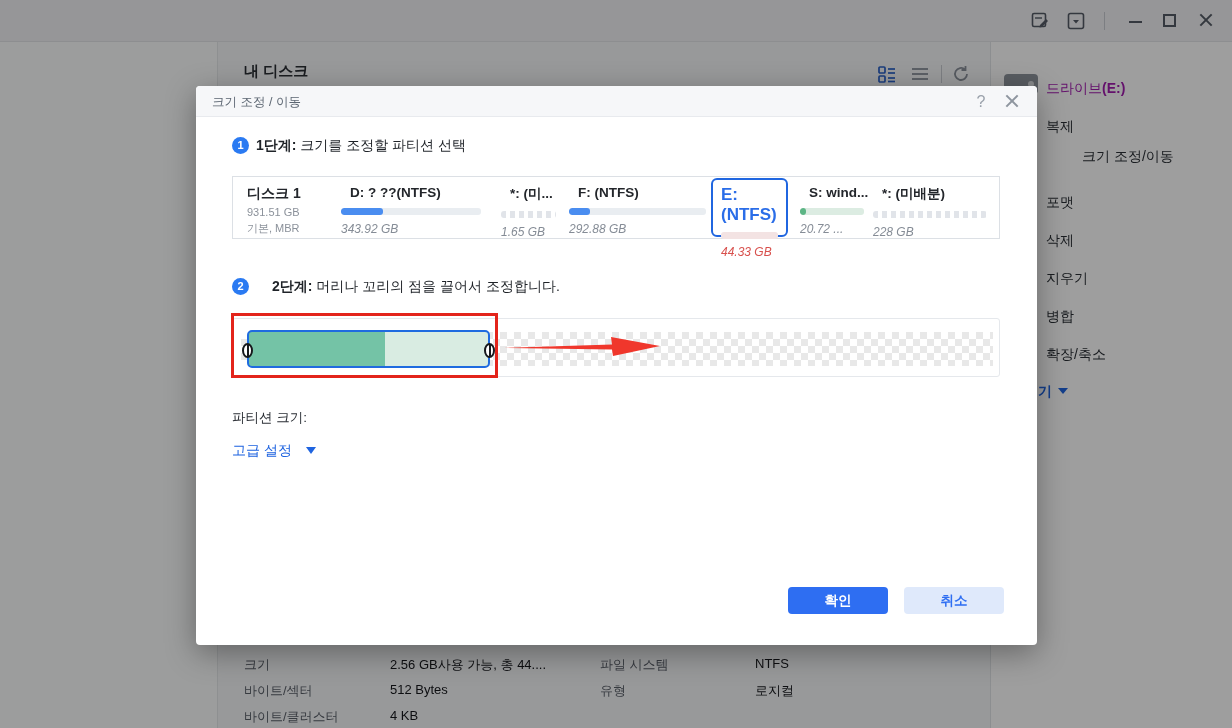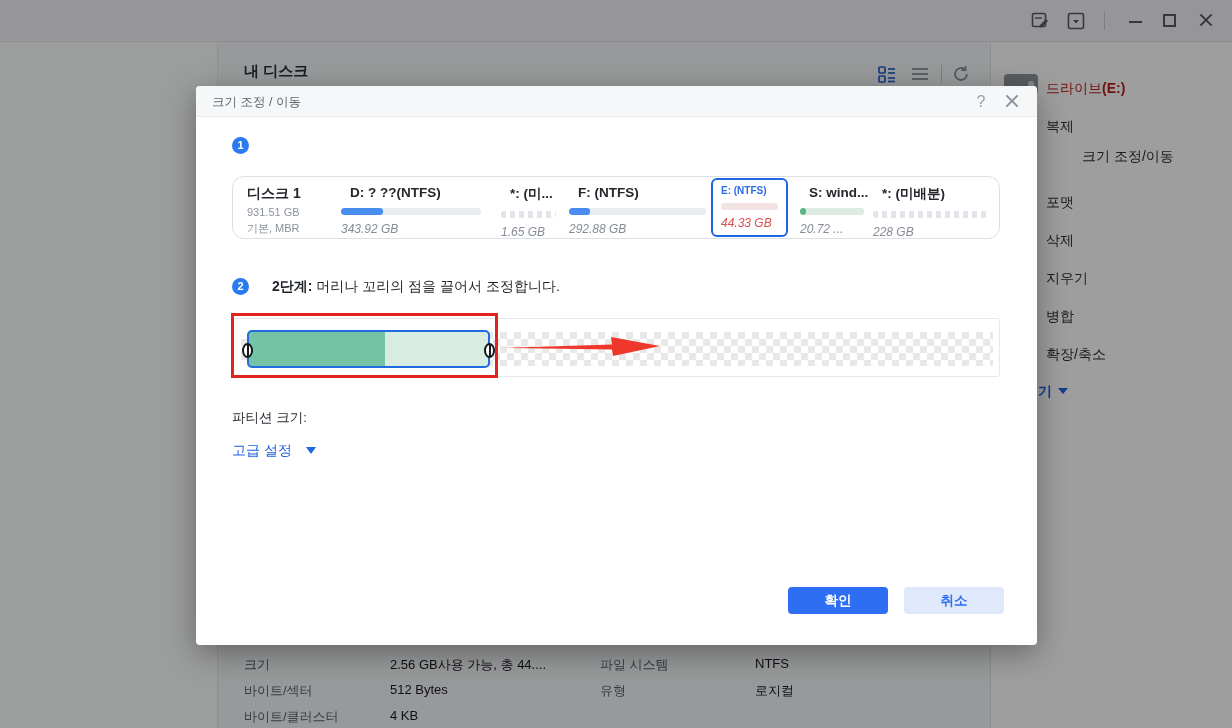--- a/index.html
+++ b/index.html
@@ -52,21 +52,21 @@
   .prop-label { position:absolute; font-size:13px; color:#595f68; z-index:1; }
   .prop-value { position:absolute; font-size:13px; color:#16181c; z-index:1; }
 
   
   #rightpanel { left:990px; top:42px; width:242px; height:686px; background:#ffffff;
     border-left:1px solid #e3e5e8; z-index:1; }
   #drive-icon { left:1004px; top:74px; width:34px; height:20px; background:#8f959d;
     border-radius:4px; z-index:1; }
   #drive-icon::after { content:""; position:absolute; right:4px; top:7px; width:6px;
     height:6px; border-radius:50%; background:#d7dade; }
-  #drive-title { left:1046px; top:80px; font-size:14px; color:#b91c1c; z-index:1; }
+  #drive-title { left:1046px; top:80px; font-size:14px; color:#a21caf; z-index:1; }
   #drive-title b { font-weight:bold; }
   .rp-item { position:absolute; left:1046px; font-size:14px; color:#2b3036; z-index:1; }
   #rp-more { left:1038px; top:383px; font-size:14px; color:#1f64e0; z-index:1; font-weight:bold;}
   #rp-more .tri { display:inline-block; margin-left:6px; width:0; height:0;
     border-left:5px solid transparent; border-right:5px solid transparent;
     border-top:6px solid #1f64e0; vertical-align:2px; }
 
   
   #overlay { left:0; top:0; width:1232px; height:728px; background:rgba(0,0,0,0.38); z-index:5; }
 
@@ -84,31 +84,31 @@
   #dlg-close::before{ transform:rotate(45deg);} #dlg-close::after{ transform:rotate(-45deg);}
 
   .step-circle { position:absolute; width:17px; height:17px; border-radius:50%;
     background:#2a7af2; color:#fff; font-size:11px; font-weight:bold; text-align:center;
     line-height:17px; }
   .step-text { position:absolute; font-size:14px; color:#1f2328; }
   .step-text b { font-weight:bold; }
 
   
   #pstrip { position:absolute; left:36px; top:90px; width:768px; height:63px;
-    background:#fff; border:1px solid #dce0e5; border-radius:12px; }
+    background:#fff; border:1px solid #dce0e5; border-radius:0; }
   .pcol { position:absolute; top:8px; }
   .pcol .plabel { font-size:13.5px; font-weight:bold; color:#23262b; white-space:nowrap;padding-left:9px; }
   .pcol .pbar { margin-top:8px; height:7px; border-radius:3px; background:#e9edf1;
     position:relative; overflow:hidden; }
   .pcol .pbar .fill { position:absolute; left:0; top:0; bottom:0; border-radius:3px; }
   .pcol .psize { margin-top:7px; font-size:12px; font-style:italic; color:#858c96; white-space:nowrap;}
   .pbar.dotted { background:repeating-linear-gradient(90deg,#e1e4e9 0 5px,transparent 5px 9px); }
   #pcol-e { position:absolute; left:478px; top:1px; width:77px; height:59px;
     border:2px solid #2066e0; border-radius:6px; background:#fff; padding:5px 8px 0 8px; }
-  #pcol-e .plabel { font-size:10px; font-weight:bold; color:#2a6de8; }
+  #pcol-e .plabel { font-size:17px; font-weight:bold; color:#2a6de8; }
   #pcol-e .pbar { margin-top:7px; height:7px; border-radius:3px; background:#f3e3e3; position:relative; overflow:hidden;}
   #pcol-e .psize { margin-top:6px; font-size:12px; font-style:italic; color:#d8504d; }
   .disk-name { font-size:14px; font-weight:bold; color:#23262b; }
   .disk-sub { font-size:11px; color:#8b919a; margin-top:3px; }
 
   
   #rstrip { position:absolute; left:36px; top:232px; width:768px; height:59px;
     background:#fff; border:1px solid #e5e8ec; border-radius:3px; }
   #checker { position:absolute; left:8px; top:13px; width:752px; height:34px;
     background-image:conic-gradient(#e8e8e8 90deg,#ffffff 90deg 180deg,#e8e8e8 180deg 270deg,#ffffff 270deg);
@@ -293,20 +293,23 @@
 
   <div id="overlay" class="abs"></div>
 
   <div id="dialog" class="abs">
     <div id="dlg-header"></div>
     <div id="dlg-title">크기 조정 / 이동</div>
     <div id="dlg-help">?</div>
     <div id="dlg-close"></div>
 
     <div class="step-circle" style="left:36px; top:51px;">1</div>
+    <div class="step-text" style="left:60px; top:51px;">
+      <b>1단계:</b><span> 크기를 조정할 파티션 선택</span>
+    </div>
 
     <div id="pstrip">
       <div class="pcol" style="left:14px;">
         <div class="disk-name">디스크 1</div>
         <div class="disk-sub">931.51 GB</div>
         <div class="disk-sub">기본, MBR</div>
       </div>
       <div class="pcol" style="left:108px; width:140px;">
         <div class="plabel">D: ? ??(NTFS)</div>
         <div class="pbar">

